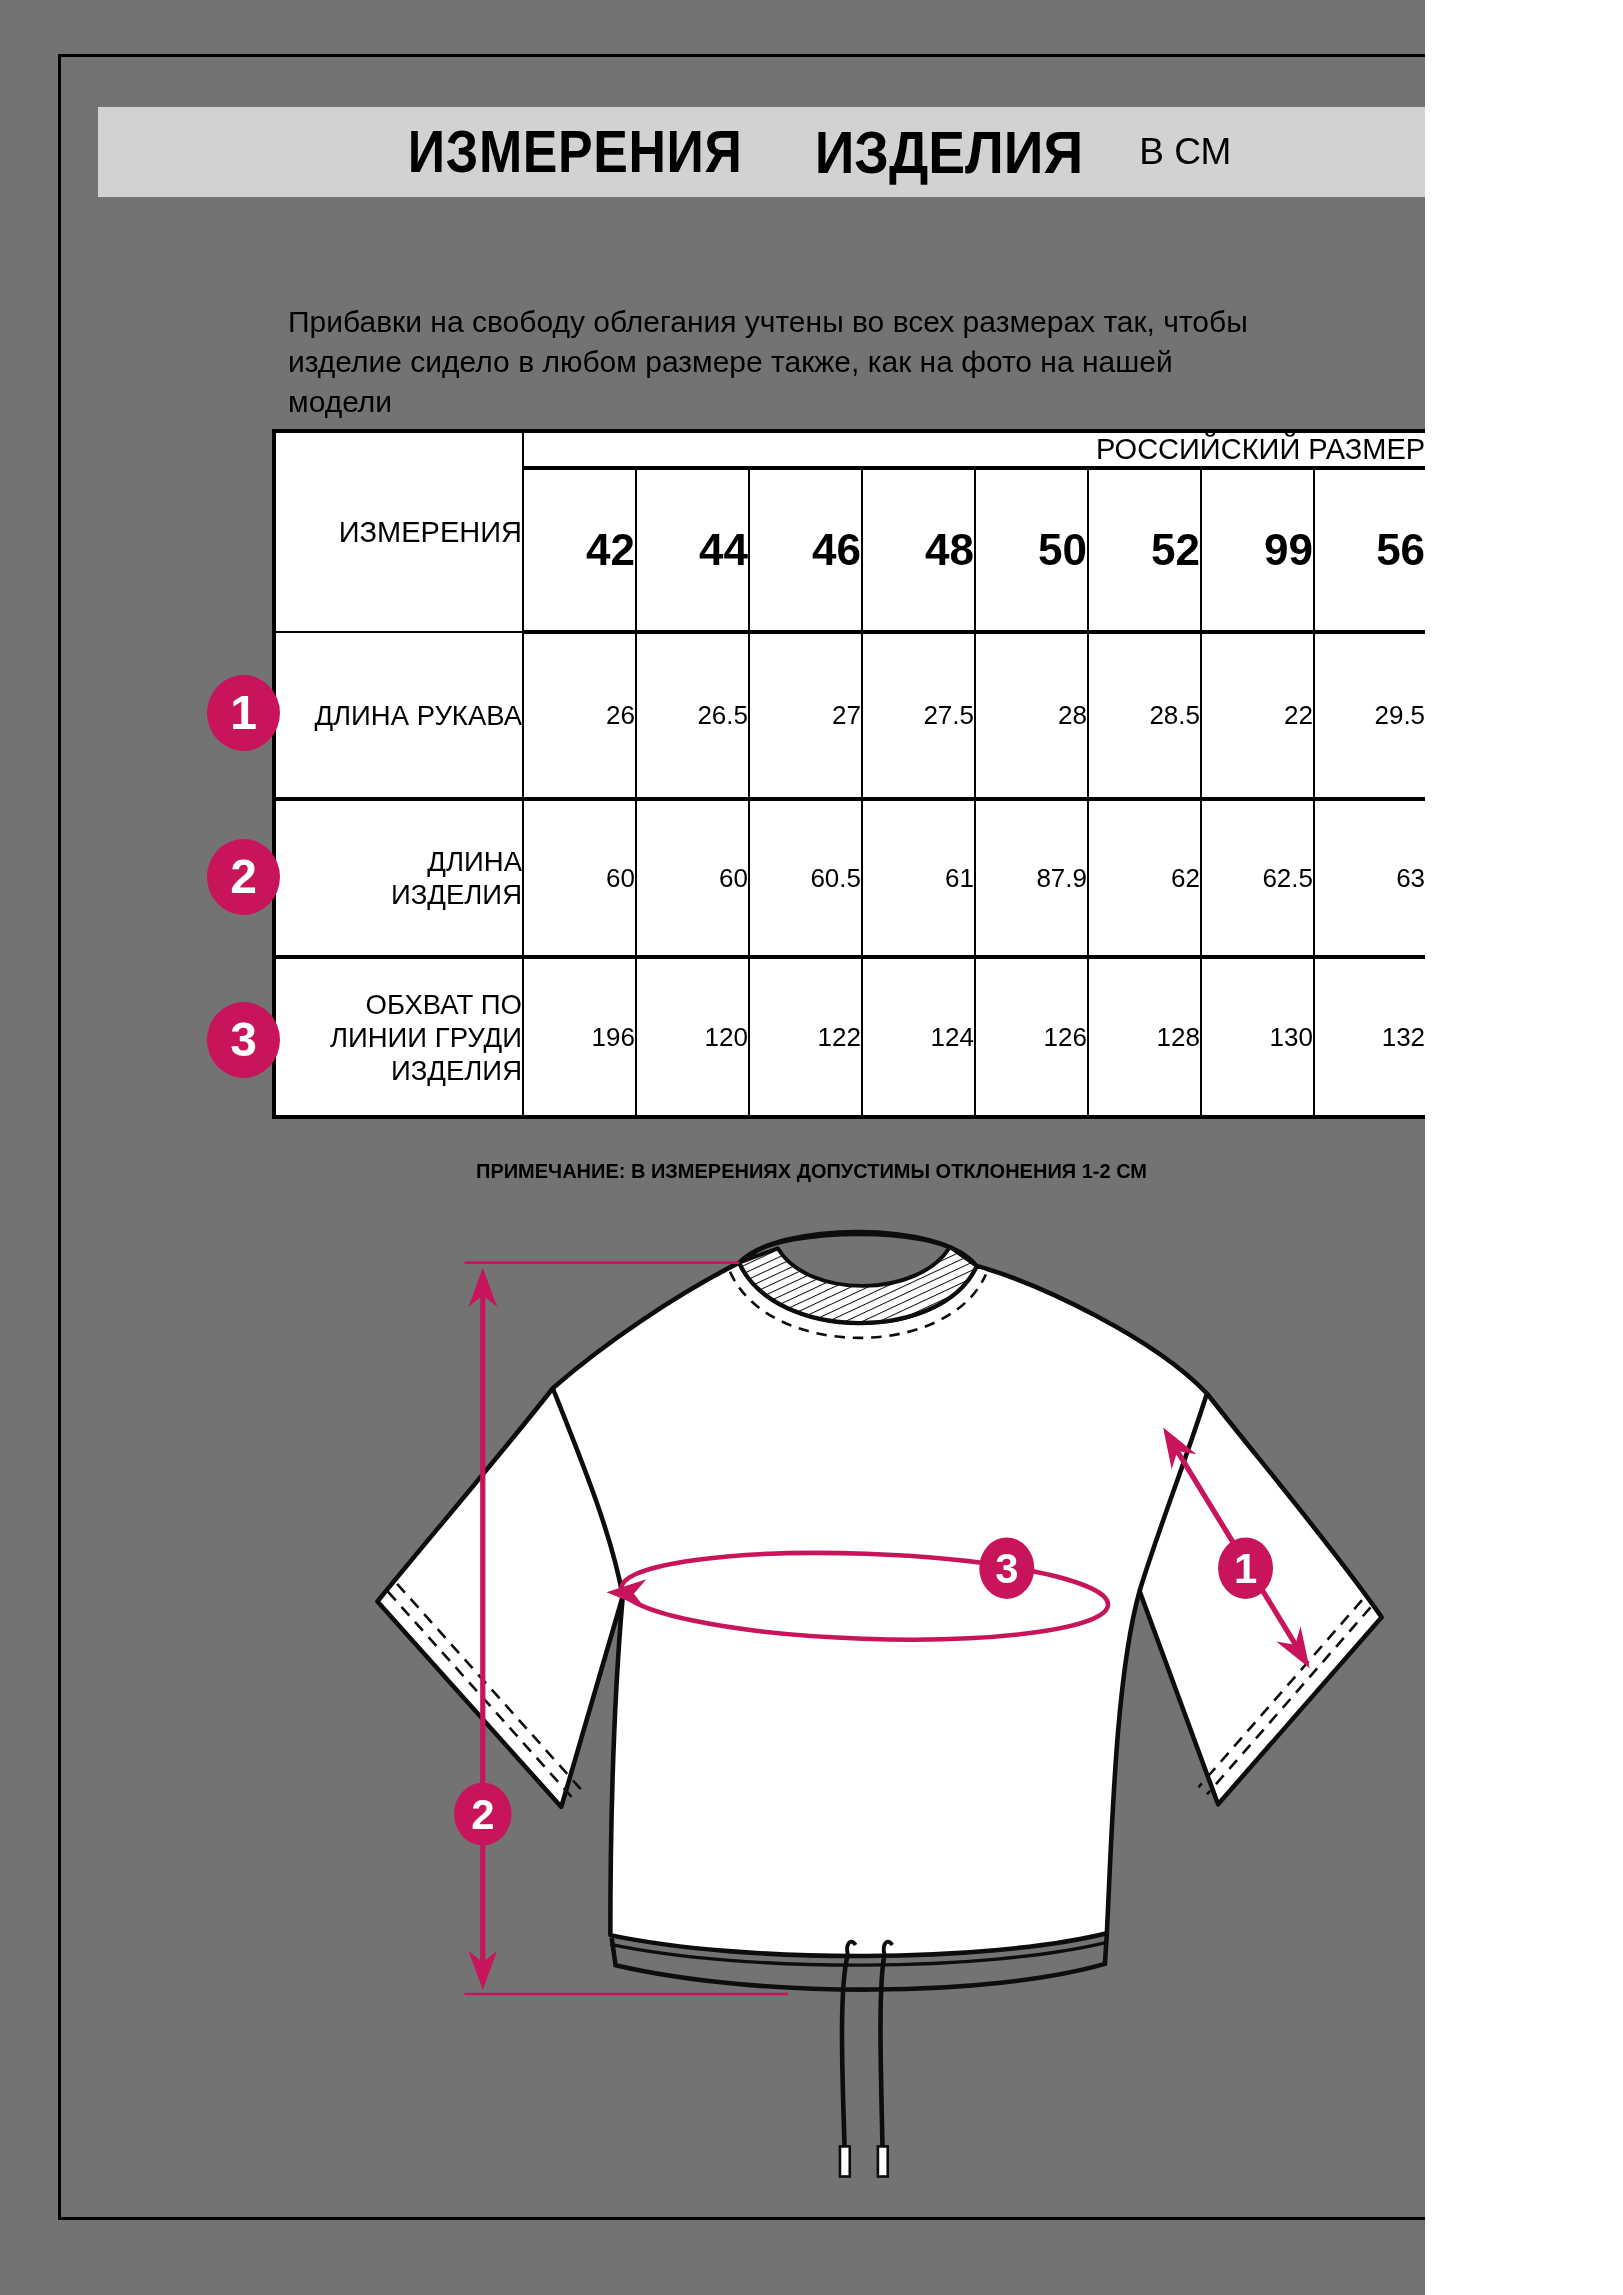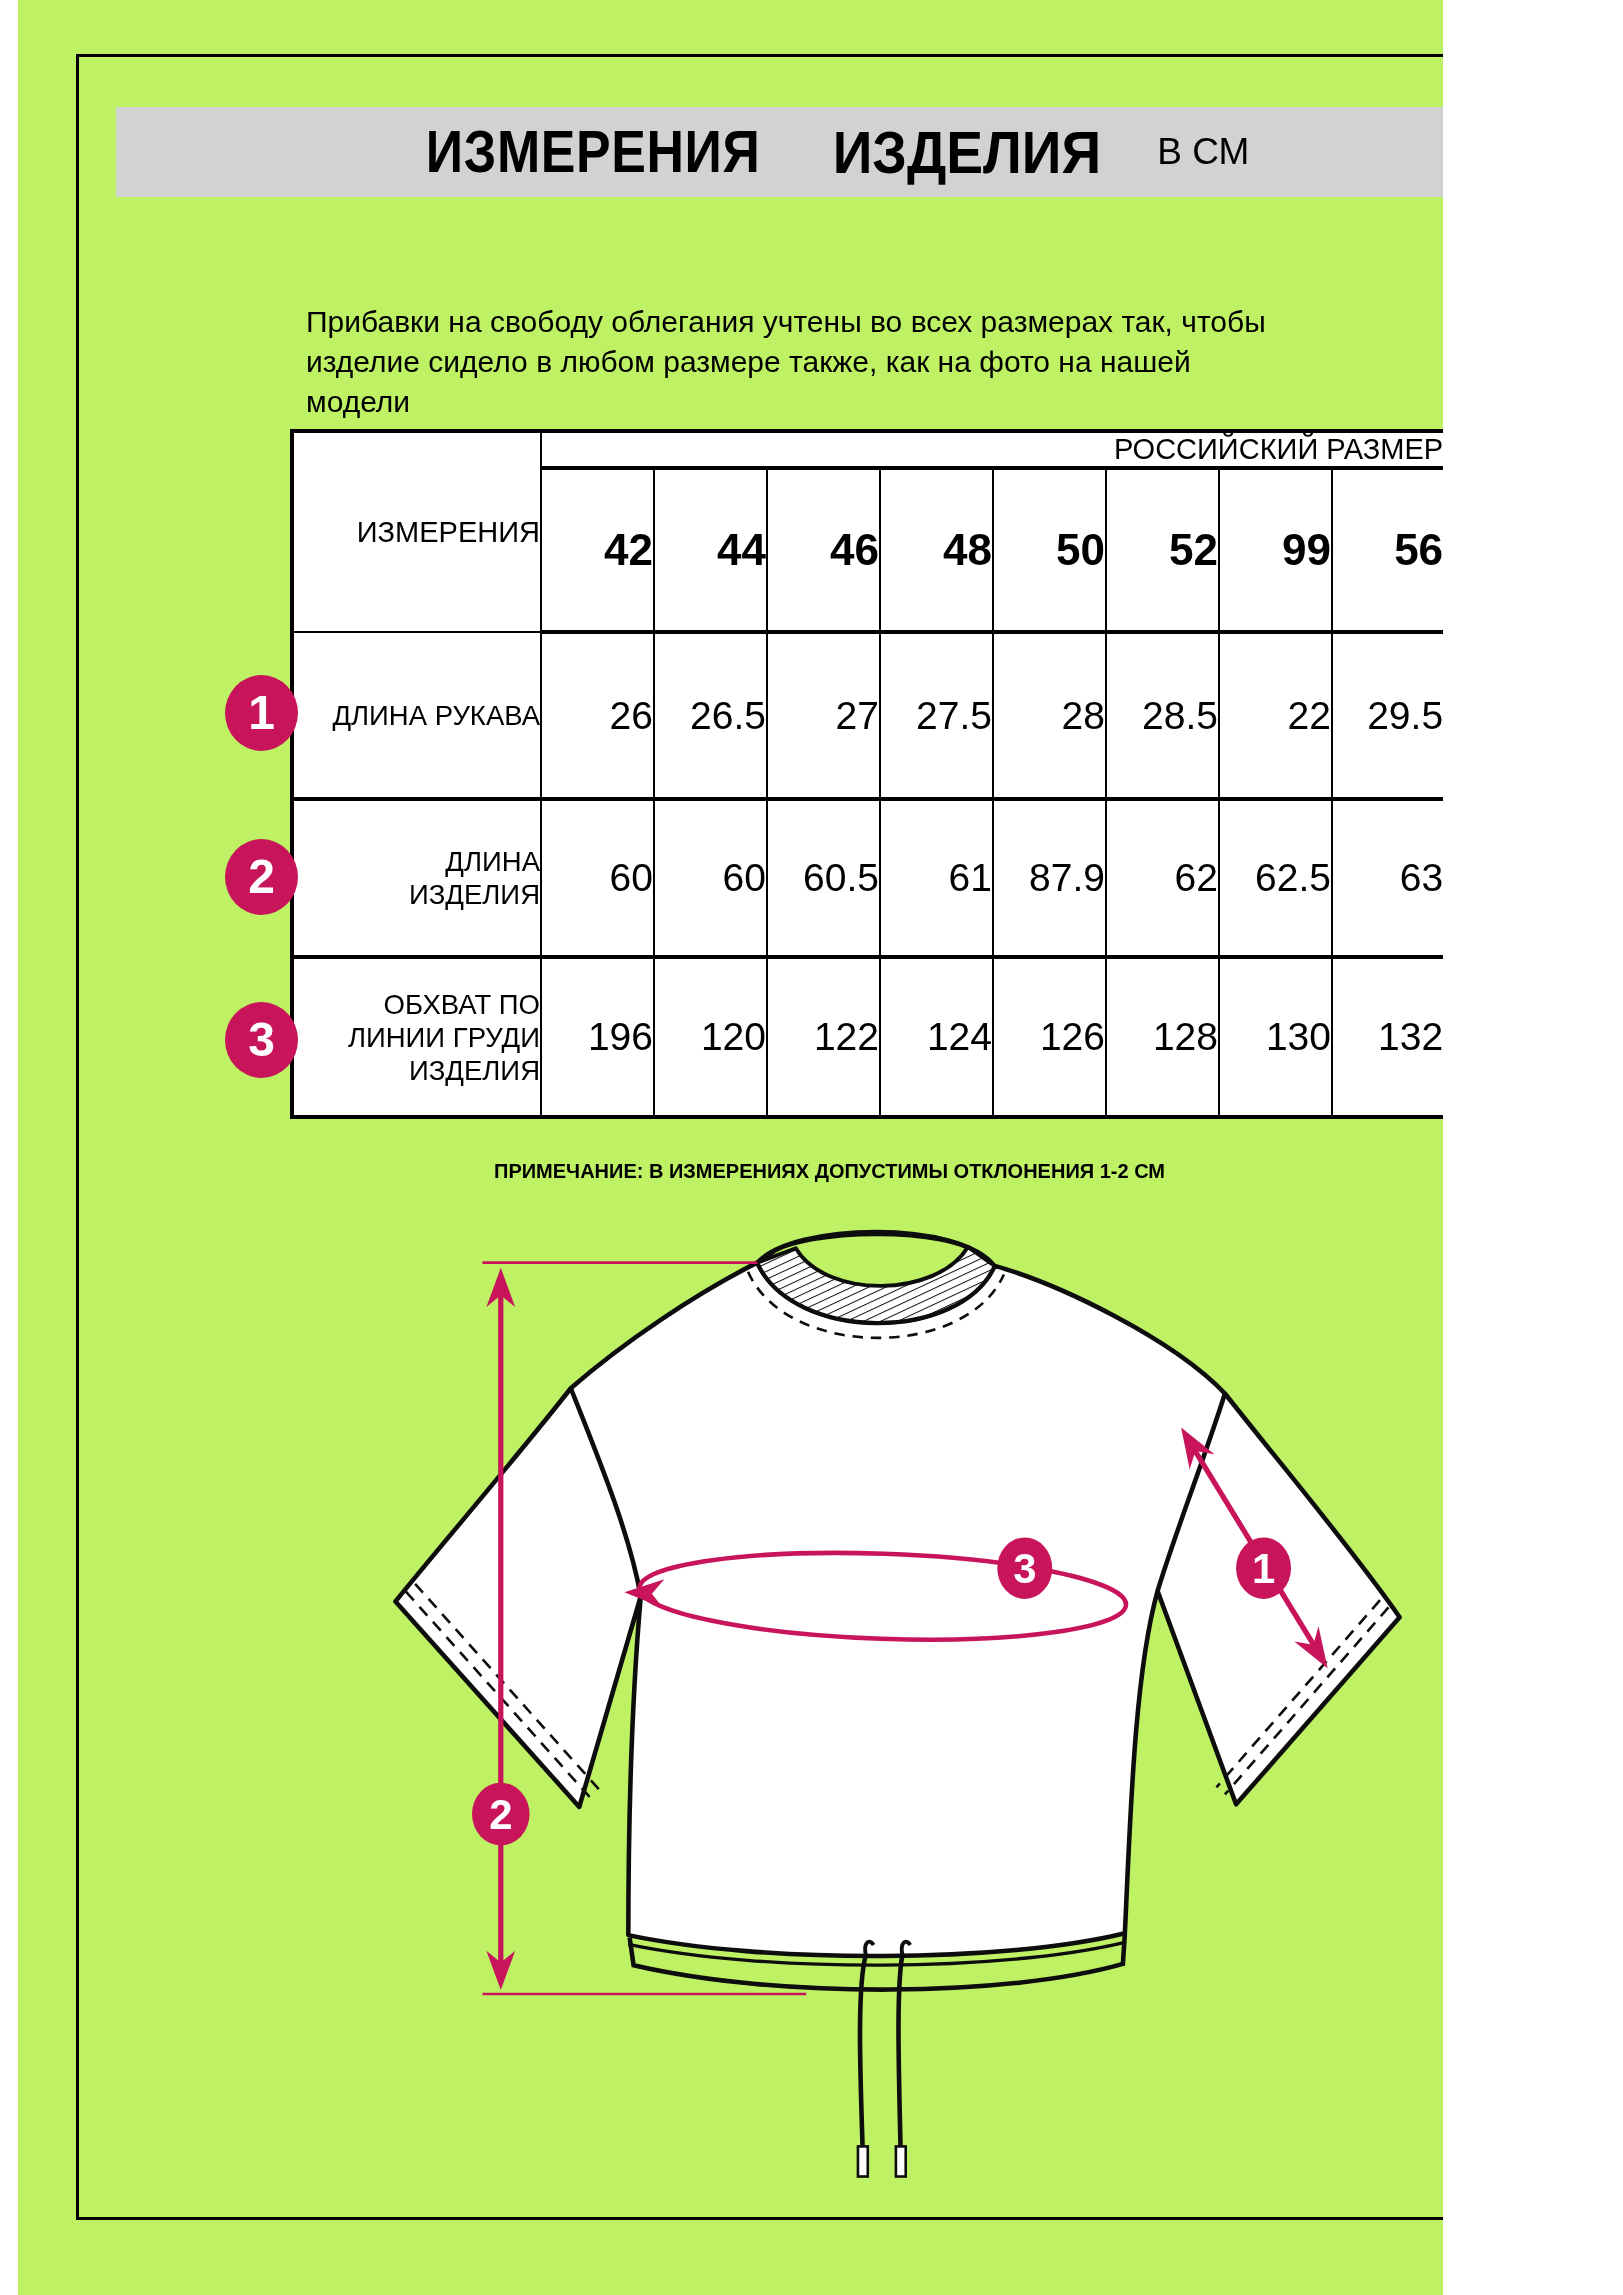--- a/index.html
+++ b/index.html
@@ -1,18 +1,18 @@
 <!DOCTYPE html>
 <html style="font-size:10.5px"><head>
 <meta charset="utf-8">
 <style>
   html,body{margin:0;padding:0;background:#fff;}
   .page{
-    position:relative;width:1425px;height:2295px;background:#bef264;overflow:hidden;
-    font-family:"Liberation Sans",sans-serif;color:#000;margin-left:18px;
+    position:relative;width:1425px;height:2295px;background:#737373;overflow:hidden;
+    font-family:"Liberation Sans",sans-serif;color:#000;
   }
   .frame{position:absolute;left:58px;top:54px;width:1504px;height:2166px;border:3.9px solid #000;box-sizing:border-box;}
   .banner{
     position:absolute;left:98px;top:107px;width:1420px;height:90px;background:#d2d2d2;
     display:flex;align-items:center;justify-content:center;gap:38px;
   }
   .title-main{font-size:59px;font-weight:600;letter-spacing:0.7px;transform:scaleX(.88);}
   .title-bold{font-size:60px;font-weight:900;transform:scaleX(.92);}
   .title-unit{font-size:37px;font-weight:400;margin-left:6.5px;}
   .code{position:absolute;left:0;top:253px;width:1623px;text-align:center;font-size:39px;font-weight:400;}
@@ -24,21 +24,21 @@
   .tbl td{border:2px solid #000;text-align:right;vertical-align:middle;padding:0;}
   .tbl tr.h1{height:37px;}
   .tbl tr.h2{height:164px;}
   .tbl tr.r1{height:167px;}
   .tbl tr.r2{height:158px;}
   .tbl tr.r3{height:160px;}
   .tbl .thick-b{border-bottom-width:4.6px;}
   .szhead{font-size:29px;}
   .mhead{font-size:29px;}
   .size{font-size:44px;font-weight:bold;}
-  .val{font-size:39px;}
+  .val{font-size:26px;}
   .lbl{font-size:27.5px;line-height:1.2;white-space:pre-line;}
   .tbadge{
     position:absolute;width:73px;height:76px;border-radius:50%;background:#c8145a;
     color:#fff;font-size:48px;font-weight:bold;text-align:center;line-height:75px;
   }
   .note{position:absolute;left:0;top:1160px;width:1623px;text-align:center;font-size:20px;font-weight:bold;letter-spacing:0;}
   .diagram{position:absolute;left:0;top:0;width:1623px;height:2295px;}
 </style>
 </head>
 <body>

